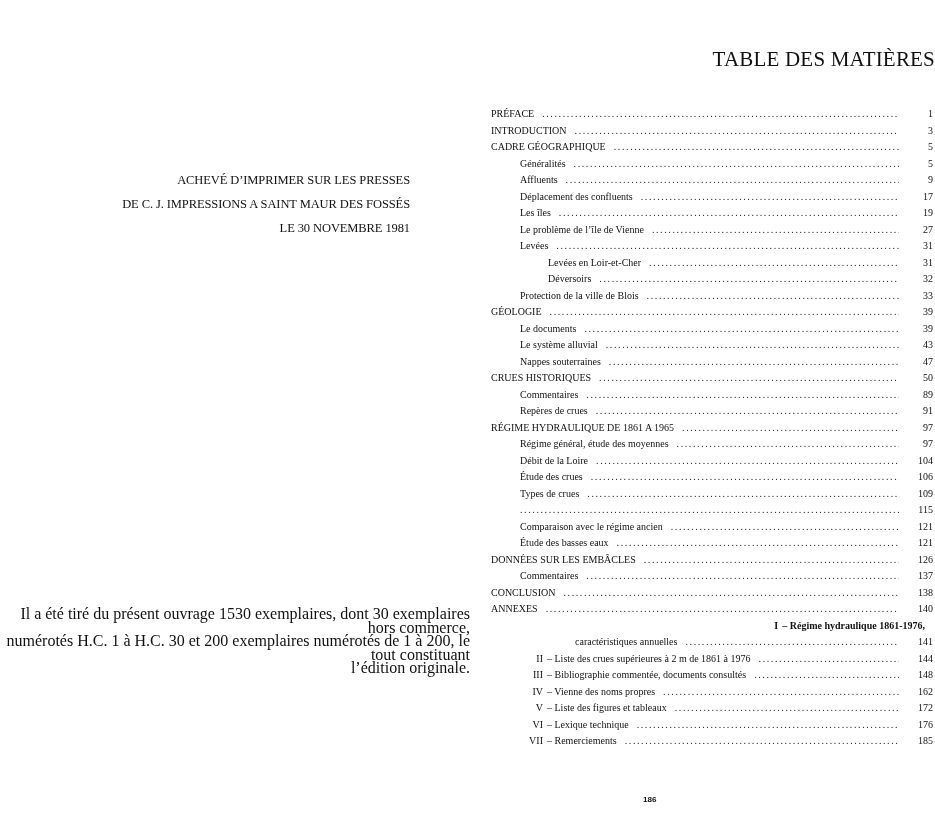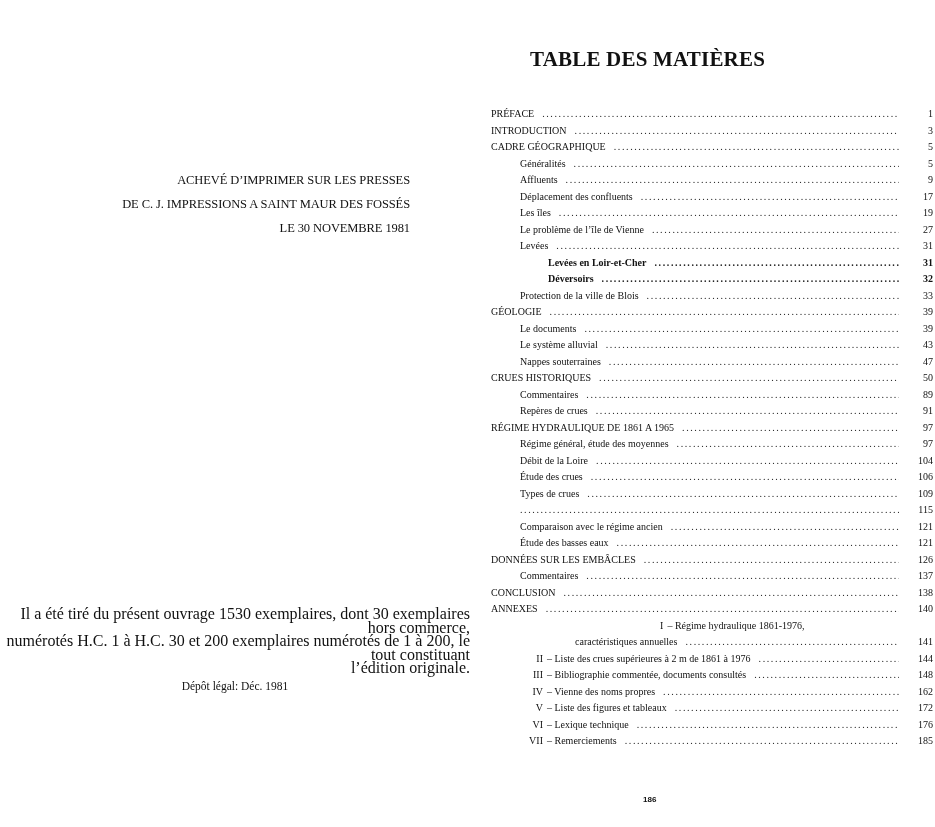--- a/index.html
+++ b/index.html
@@ -15,39 +15,39 @@
     }
     .colophon div { white-space: nowrap; }
     .print-run {
       position: absolute; left: 0px; top: 607px; width: 470px; text-align: right;
       font-size: 16px; line-height: 13.5px;
     }
     .legal {
       position: absolute; left: 0; top: 680px; width: 470px; text-align: center; font-size: 11.5px;
     }
     .toc-title {
-      position: absolute; left: 0; top: 47px; width: 465px; text-align: left;
-      font-weight: bold; font-size: 21px; letter-spacing: 0.2px; padding-left: 60px; box-sizing: border-box;
+      position: absolute; left: 0; top: 47px; width: 465px; text-align: right;
+      font-weight: normal; font-size: 21px; letter-spacing: 0.2px; padding-left: 60px; box-sizing: border-box;
     }
     .toc { position: absolute; left: 21px; top: 108px; width: 442px; }
     .toc-row {
       display: flex; align-items: baseline; height: 16.5px; font-size: 10px; white-space: nowrap;
     }
     .toc-row .label { flex: 0 0 auto; padding-right: 8px; }
     .toc-row .dots {
       flex: 1 1 auto; overflow: hidden; font-size: 10px; letter-spacing: 1.6px; color: #222;
       padding-right: 6px;
     }
     .toc-row .dots::before {
       content: "................................................................................................................................................";
     }
     .toc-row .page { flex: 0 0 34px; text-align: right; }
     .lvl1 { padding-left: 0; }
     .lvl2 { padding-left: 29px; }
-    .lvl3 { padding-left: 57px; font-weight: bold; }
+    .lvl3 { padding-left: 57px; }
     .annex .num { display: inline-block; width: 52px; text-align: right; padding-right: 4px; }
     .annex-cont { padding-left: 84px; }
     .folio {
       position: absolute; left: 173px; top: 777px; font-family: "Liberation Sans", sans-serif;
       font-weight: bold; font-size: 8px; margin-top: 18px;
     }
   </style>
 </head>
 <body>
 
@@ -55,21 +55,20 @@
   <div class="colophon">
     <div>ACHEVÉ D’IMPRIMER SUR LES PRESSES</div>
     <div>DE C. J. IMPRESSIONS A SAINT MAUR DES FOSSÉS</div>
     <div>LE 30 NOVEMBRE 1981</div>
   </div>
   <div class="print-run">
     <div>Il a été tiré du présent ouvrage 1530 exemplaires, dont 30 exemplaires hors commerce,</div>
     <div>numérotés H.C. 1 à H.C. 30 et 200 exemplaires numérotés de 1 à 200, le tout constituant</div>
     <div>l’édition originale.</div>
   </div>
-  <div class="legal">Dépôt légal: Déc. 1981</div>
 </div>
 
 <div class="page-right">
   <div class="toc-title">TABLE DES MATIÈRES</div>
   <div class="toc" id="toc">
       <div class="toc-row lvl1">
         <span class="label">PRÉFACE</span>
         <span class="dots"></span>
         <span class="page">1</span>
       </div>
@@ -215,21 +214,21 @@
       <div class="toc-row lvl1">
         <span class="label">CONCLUSION</span>
         <span class="dots"></span>
         <span class="page">138</span>
       </div>
       <div class="toc-row lvl1">
         <span class="label">ANNEXES</span>
         <span class="dots"></span>
         <span class="page">140</span>
       </div>
-      <div class="toc-row annex" style="justify-content: center;">
+      <div class="toc-row annex" style="justify-content: flex-end; font-weight: bold;">
         <span class="label"><span class="num">I</span><span>– Régime hydraulique 1861-1976,</span></span>
       </div>
       <div class="toc-row annex-cont">
         <span class="label">caractéristiques annuelles</span>
         <span class="dots"></span>
         <span class="page">141</span>
       </div>
       <div class="toc-row annex">
         <span class="label"><span class="num">II</span><span>– Liste des crues supérieures à 2 m de 1861 à 1976</span></span>
         <span class="dots"></span>

